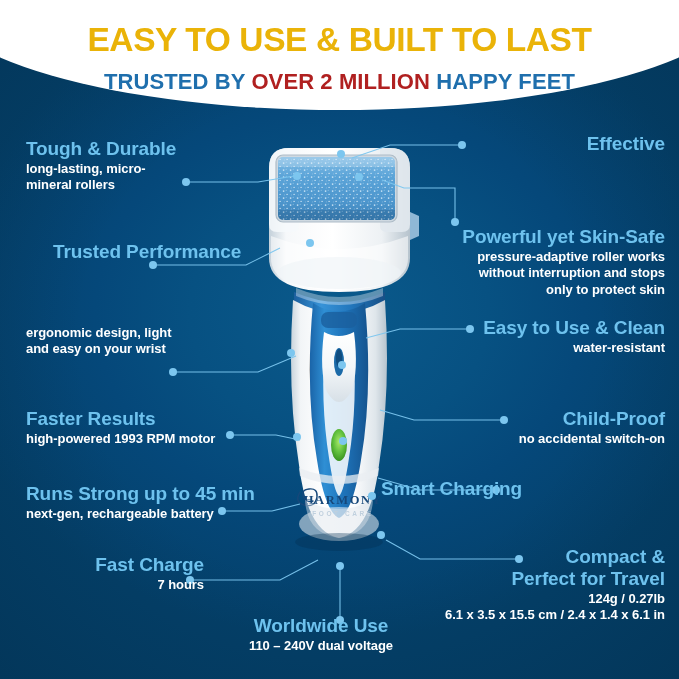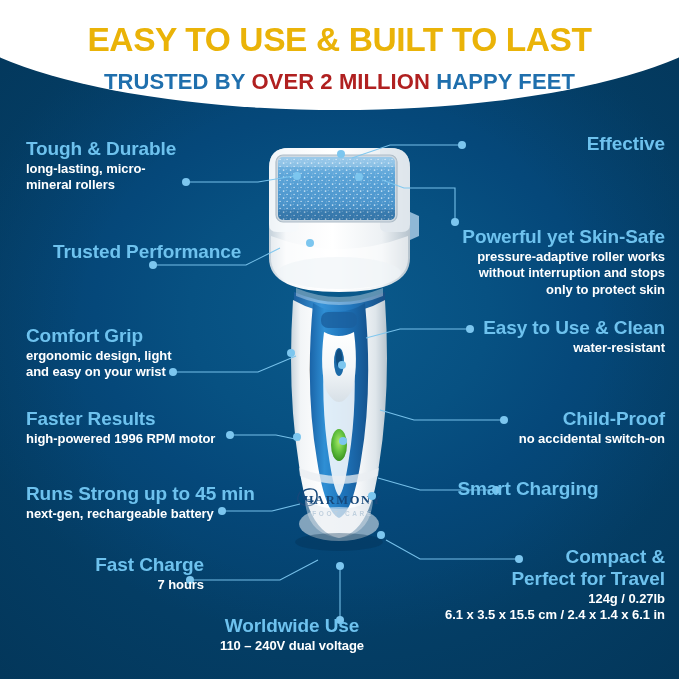--- a/index.html
+++ b/index.html
@@ -323,27 +323,26 @@
   <div class="col col-left">
     <div class="ann" style="top:138px; left:10px;">
       <h3>Tough &amp; Durable</h3>
       <p style="white-space:pre-line">long-lasting, micro-
 mineral rollers</p>
     </div>
     <div class="ann" style="top:241px; left:10px;margin-left:27px;">
       <h3>Trusted Performance</h3>
     </div>
     <div class="ann" style="top:325px; left:10px;">
-      <h3>Comfort Grip</h3>
       <p style="white-space:pre-line">ergonomic design, light
 and easy on your wrist</p>
     </div>
     <div class="ann" style="top:408px; left:10px;">
       <h3>Faster Results</h3>
-      <p style="white-space:pre-line">high-powered 1996 RPM motor</p>
+      <p style="white-space:pre-line">high-powered 1993 RPM motor</p>
     </div>
     <div class="ann" style="top:483px; left:10px;">
       <h3>Runs Strong up to 45 min</h3>
       <p style="white-space:pre-line">next-gen, rechargeable battery</p>
     </div>
     <div class="ann" style="top:554px; left:0px; width:188px; text-align:right;">
       <h3>Fast Charge</h3>
       <p style="white-space:pre-line">7 hours</p>
     </div>
   </div>
@@ -359,31 +358,31 @@
 only to protect skin</p>
     </div>
     <div class="ann" style="top:317px; right:0px; width:272px; text-align:right;">
       <h3>Easy to Use &amp; Clean</h3>
       <p style="white-space:pre-line">water-resistant</p>
     </div>
     <div class="ann" style="top:408px; right:0px; width:272px; text-align:right;">
       <h3>Child-Proof</h3>
       <p style="white-space:pre-line">no accidental switch-on</p>
     </div>
-    <div class="ann" style="top:478px; right:1px; width:272px; text-align:center;">
+    <div class="ann" style="top:478px; right:12px; width:272px; text-align:left;">
       <h3>Smart Charging</h3>
     </div>
     <div class="ann" style="top:546px; right:0px; width:272px; text-align:right;">
       <h3 class="wrap" style="white-space:pre-line">Compact &amp;
 Perfect for Travel</h3>
       <p style="white-space:pre-line">124g / 0.27lb
 6.1 x 3.5 x 15.5 cm / 2.4 x 1.4 x 6.1 in</p>
     </div>
   </div>
 
   <div class="col-center">
-    <div class="ann center-ann" style="position:relative; width:584px;">
+    <div class="ann center-ann" style="position:relative; width:584px;padding-left:29px;">
       <h3>Worldwide Use</h3>
       <p style="white-space:pre-line">110 – 240V dual voltage</p>
     </div>
   </div>
 
 </div>
 
 </body></html>

